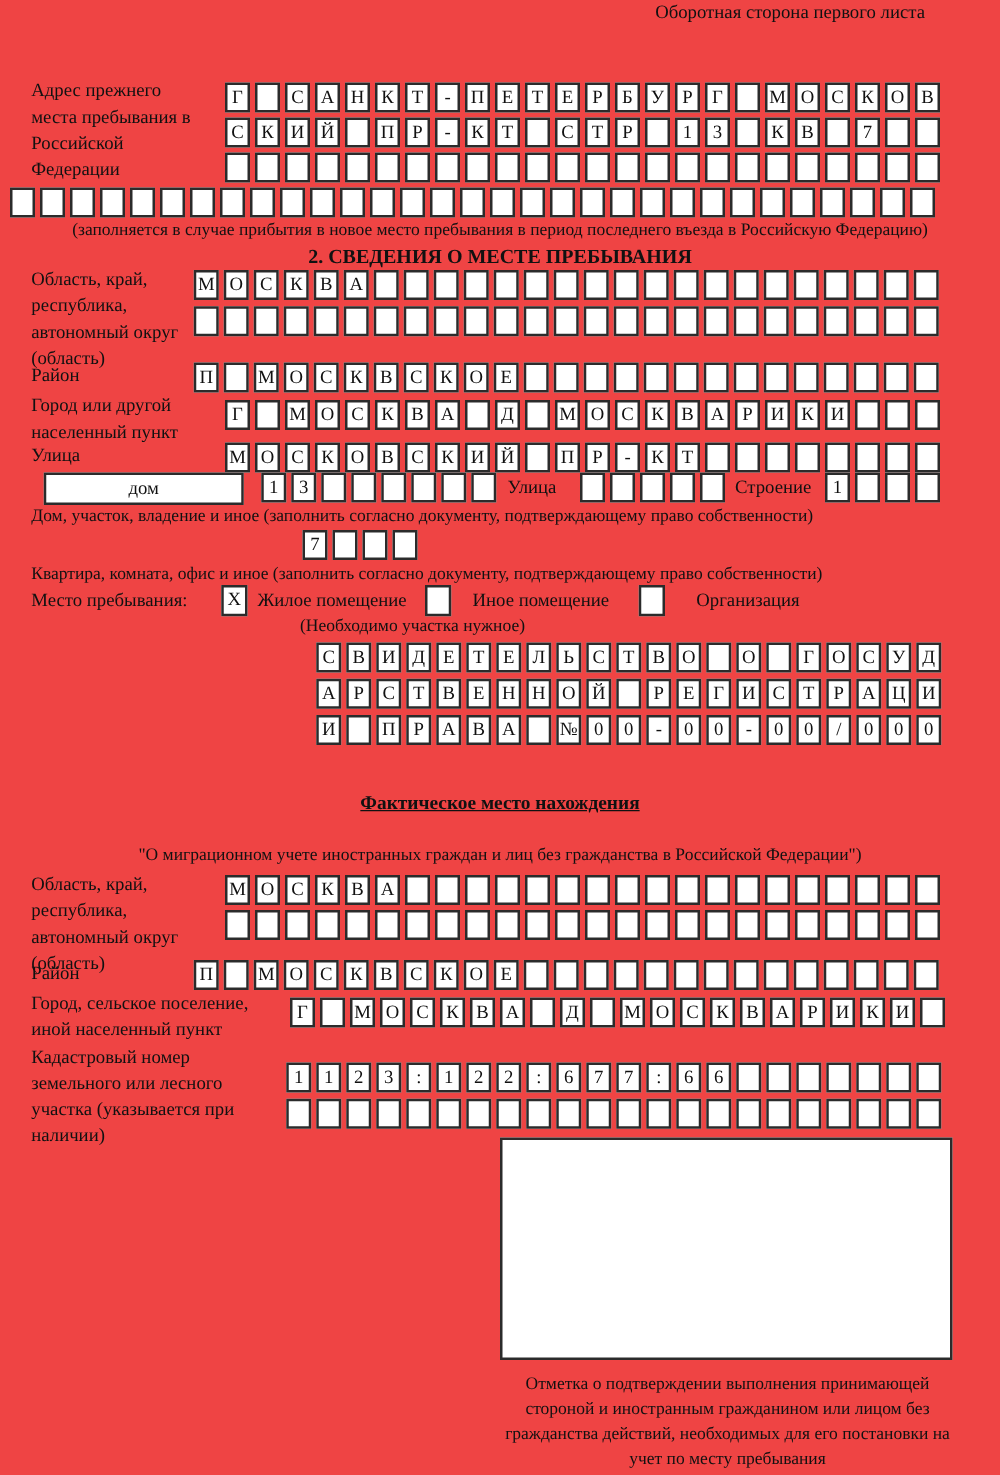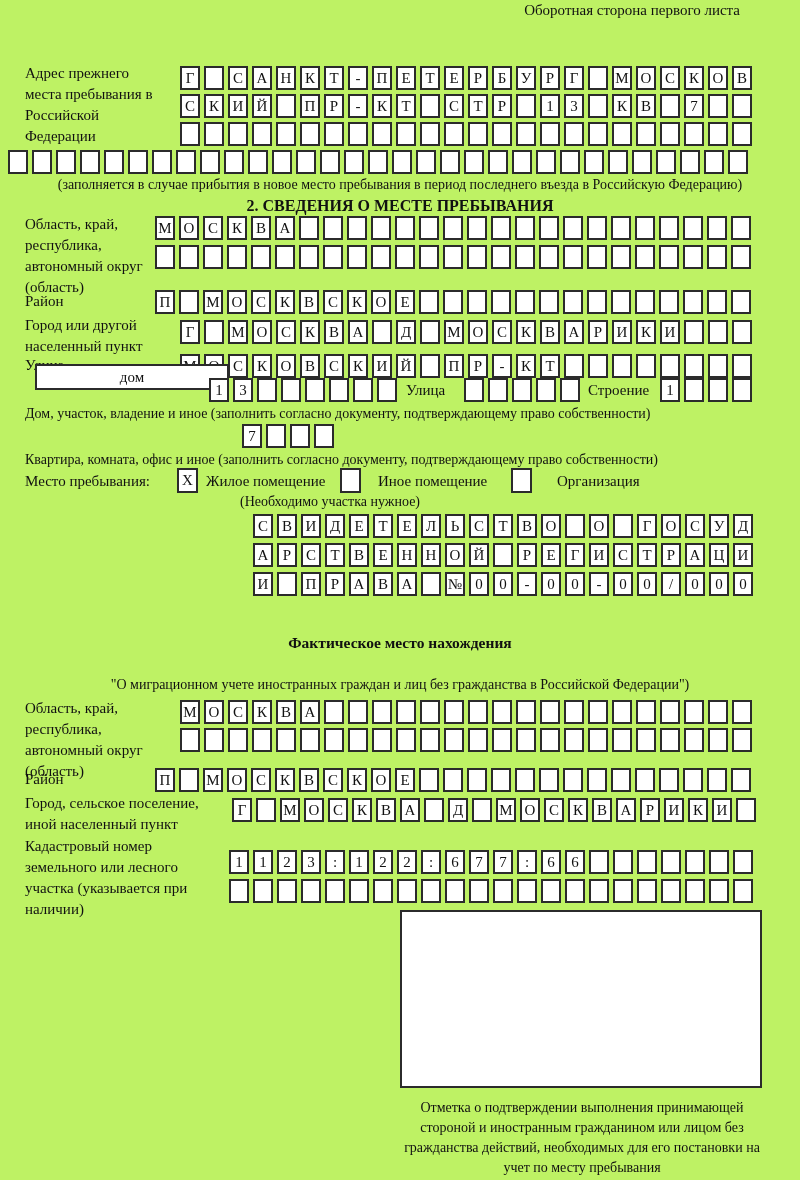--- a/index.html
+++ b/index.html
@@ -1,35 +1,35 @@
 <!DOCTYPE html>
 <html lang="ru"><head>
 <meta charset="utf-8">
 <style>
   * { margin:0; padding:0; }
   html,body { background:#fff; }
   .page {
     position:relative; width:800px; height:1180px; margin:0 auto;
-    background:#bef264; color:#111;
+    background:#ef4444; color:#111;
     font-family:"Liberation Serif","DejaVu Serif",serif;
     overflow:hidden;
   }
   .abs { position:absolute; }
   .grid { position:absolute; display:flex; gap:4px; }
   .cell {
     box-sizing:border-box; flex:0 0 auto;
     width:20px; height:24px; border:2px solid #2b2b2b;
     display:flex; align-items:center; justify-content:center;
     font-size:15px; line-height:1; color:#111; background:#fff;
   }
   .lbl { font-size:15px; line-height:1.4; color:#111; }
   .note { font-size:14px; color:#111; }
   .center { text-align:center; width:800px; left:0; }
   .h1 { font-weight:bold; font-size:16px; }
-  .h2 { font-weight:bold; font-size:15.5px; }
+  .h2 { font-weight:bold; font-size:15.5px;text-decoration:underline; }
   .namedbox {
     box-sizing:border-box; border:2px solid #2b2b2b; height:26px;
     display:flex; align-items:center; justify-content:center;
     font-size:15px; background:#fff;
   }
   .chk {
     box-sizing:border-box; width:21px; height:25px; border:2px solid #2b2b2b;
     display:flex; align-items:center; justify-content:center;
     font-size:15px; background:#fff;
   }
@@ -294,21 +294,21 @@
       <div class="cell"></div>
       <div class="cell"></div>
       <div class="cell"></div>
       <div class="cell"></div>
       <div class="cell"></div>
       <div class="cell"></div>
       <div class="cell"></div>
       <div class="cell"></div>
     </div>
 
-  <div class="abs namedbox" style="left:35px; top:364px; width:194px;">дом</div>
+  <div class="abs namedbox" style="left:35px; top:378px; width:160px;">дом</div>
   <div class="grid" style="left:209px; top:378px;">
       <div class="cell">1</div>
       <div class="cell">3</div>
       <div class="cell"></div>
       <div class="cell"></div>
       <div class="cell"></div>
       <div class="cell"></div>
       <div class="cell"></div>
       <div class="cell"></div>
     </div>

